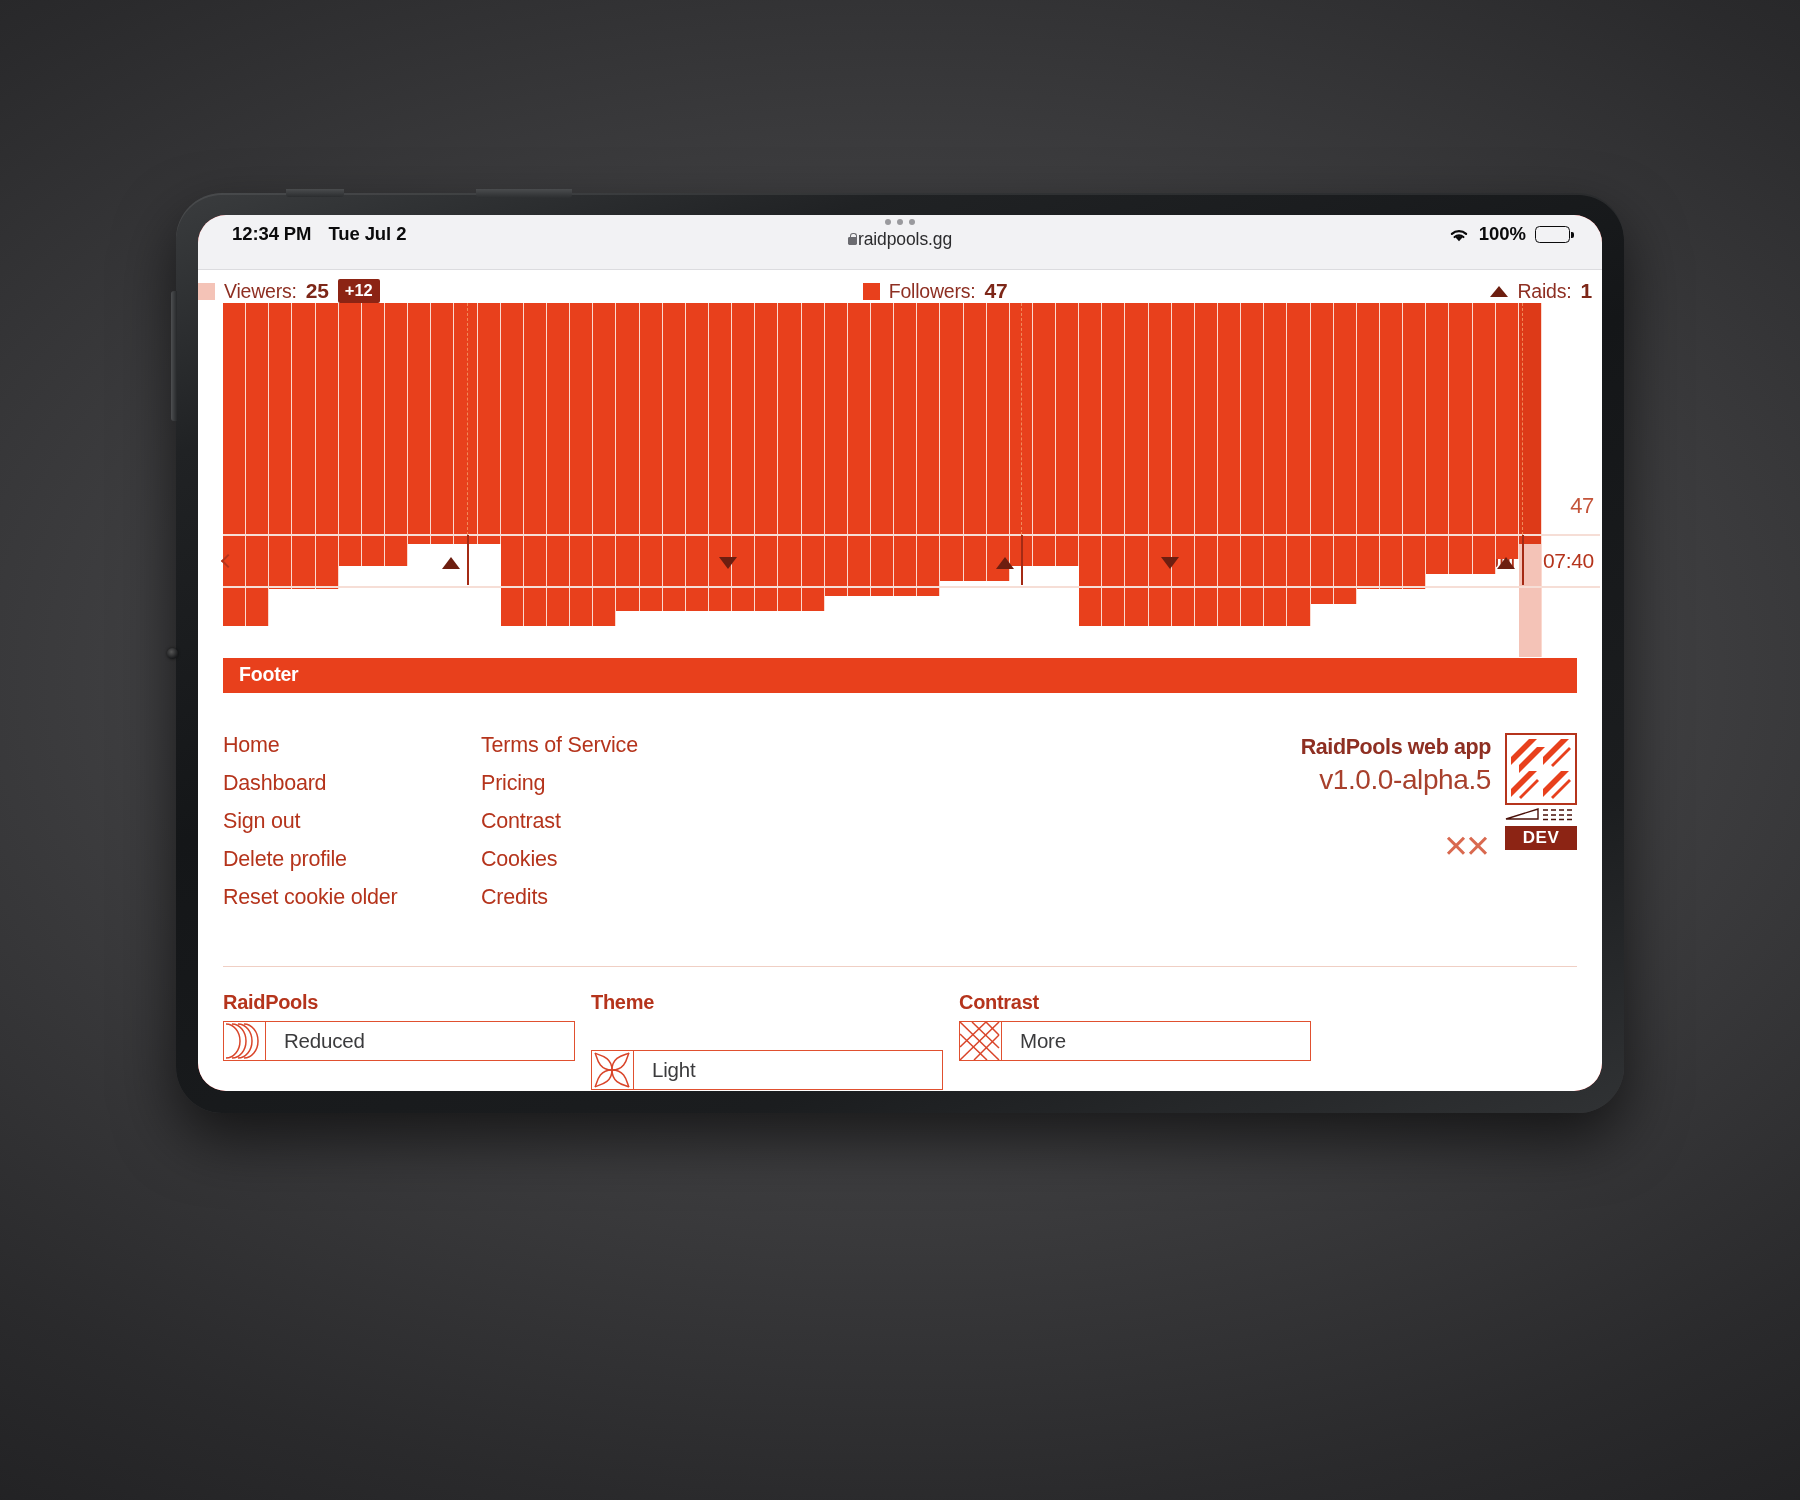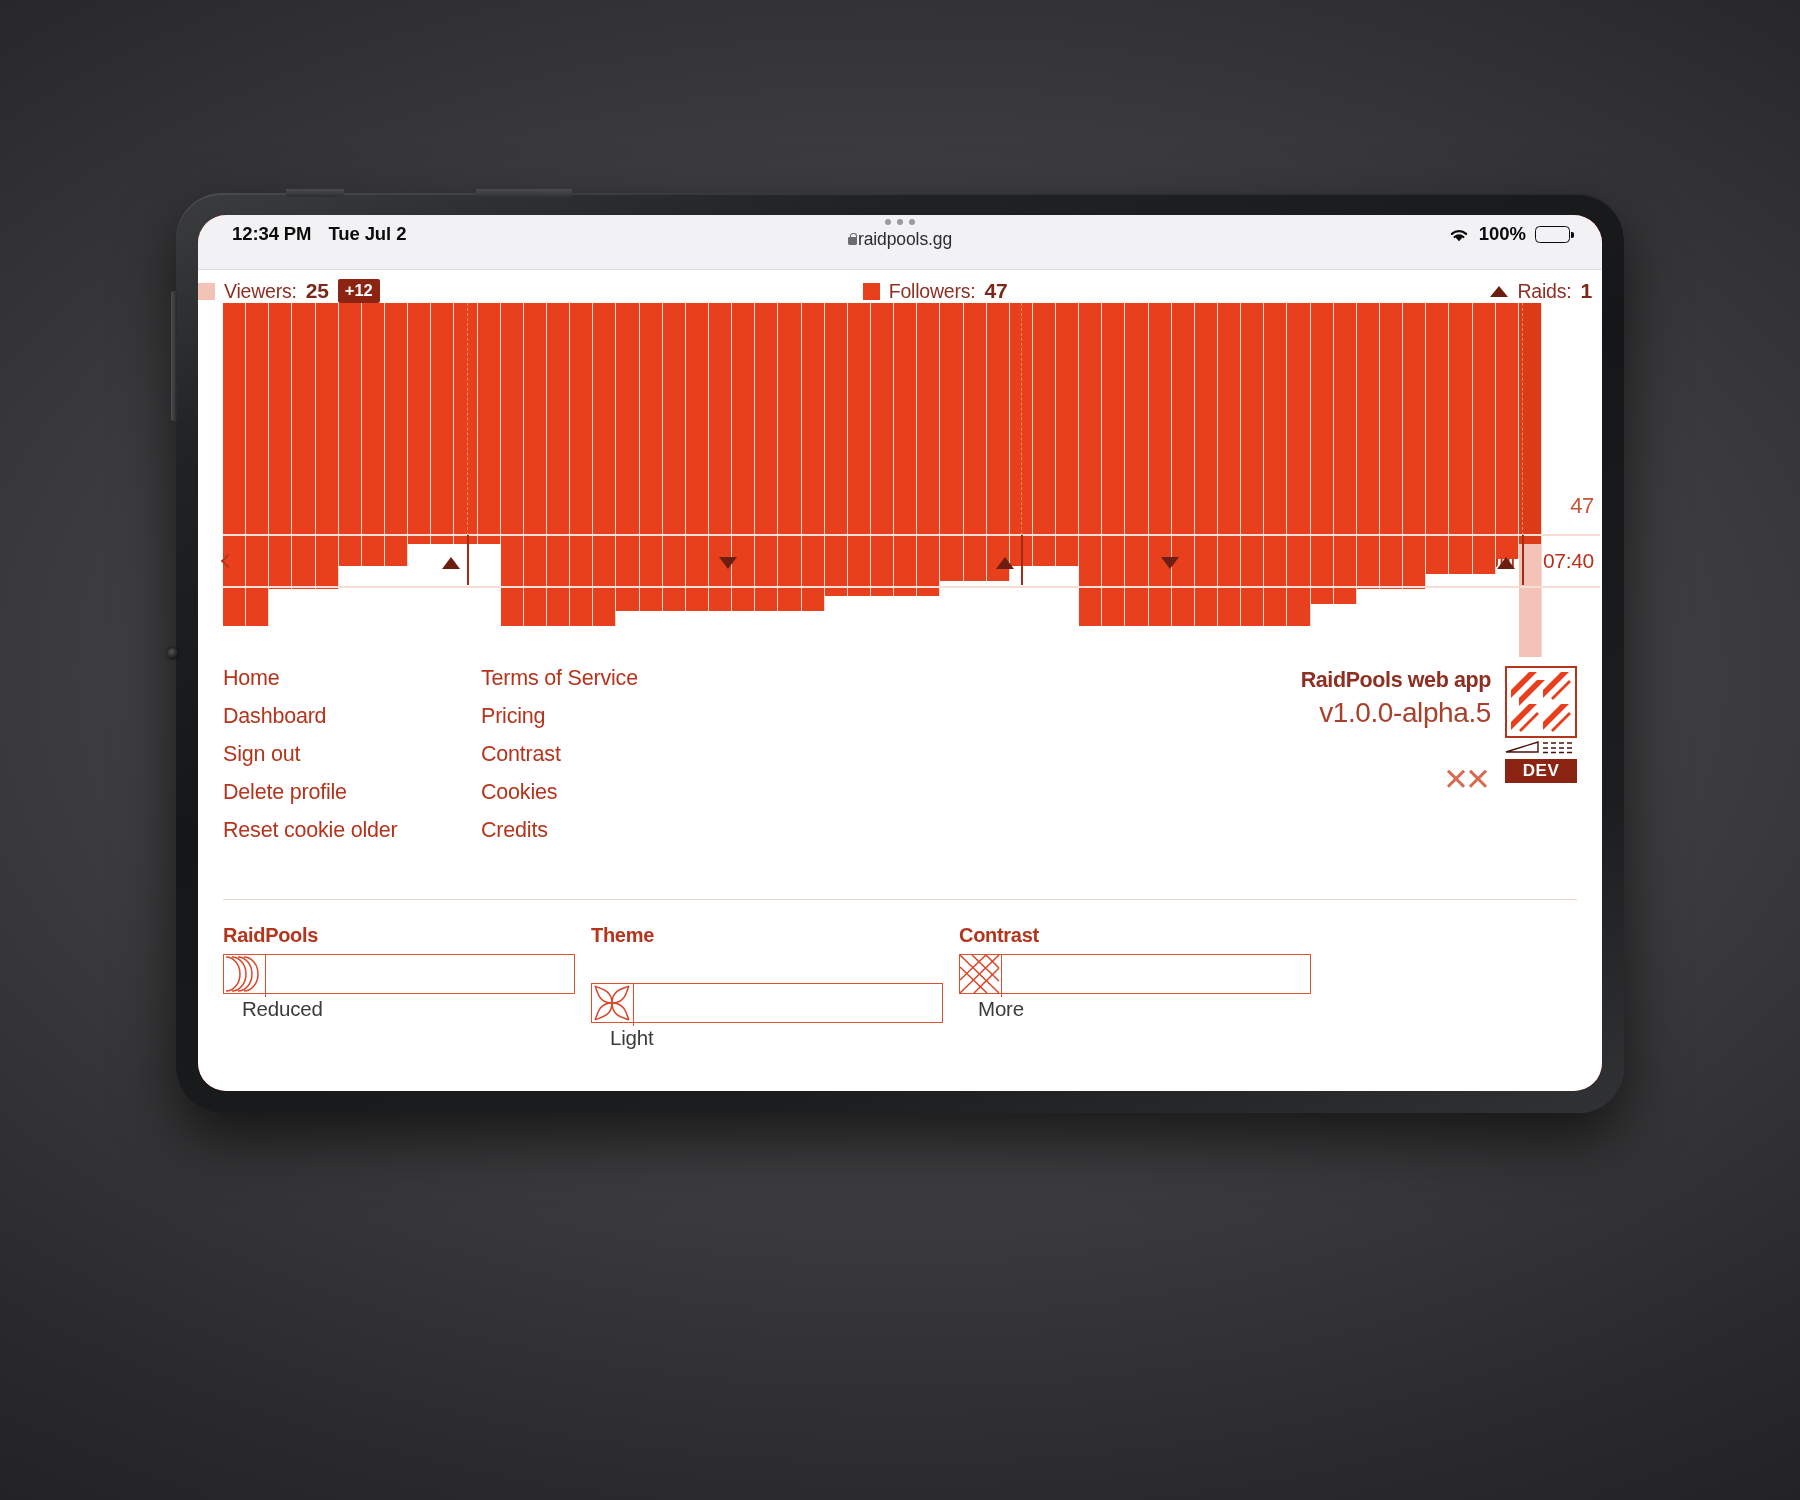--- a/index.html
+++ b/index.html
@@ -255,21 +255,21 @@
   #footer-bar {
     background: #e8401c;
     color: #fff;
     font-weight: 700;
     font-size: 19.5px;
     padding: 5px 16px 7px;
     letter-spacing: -0.2px;
   }
   #footer-body {
     display: flex;
-    padding-top: 8px;
+    padding-top: 40px;
     position: relative;
     justify-content: space-between;
   }
   .fcol { width: 258px; display: flex; flex-direction: column; gap: 13px; }
   .flink {
     font-size: 21.5px; color: #b5341c; letter-spacing: -0.2px;
     cursor: pointer; width: fit-content;
   }
   #brand-block {
     margin-left: auto;
@@ -317,21 +317,20 @@
   .setting { }
   .setting-label {
     font-size: 20px; font-weight: 700; color: #b5341c;
     letter-spacing: -0.3px; margin-bottom: 7px;
   }
   .setting-ctl {
     display: flex; align-items: stretch;
     border: 1.6px solid #e0502f;
     height: 40px;
     cursor: pointer;
-    flex-direction: column;
   }
   .setting-icon {
     width: 42px; border-right: 1.6px solid #e0502f;
     position: relative; overflow: hidden; flex: 0 0 auto;
   }
   .setting-value {
     display: flex; align-items: center;
     padding: 0 0 0 18px;
     font-size: 20.5px; color: #3b3b3d; letter-spacing: -0.2px;
   }
@@ -609,20 +608,21 @@
           <div id="chart-nav">
             <div id="older-btn">
               <span class="chev-left"></span>
               <span>older</span>
             </div>
             <div id="chart-date">11 Jul at 07:40</div>
           </div>
         </div>
 
         <div id="footer-wrap">
+          <div id="footer-bar">Footer</div>
 
           <div id="footer-body">
             <div class="fcol" id="fcol1">
                 <div class="flink">Home</div>
                 <div class="flink">Dashboard</div>
                 <div class="flink">Sign out</div>
                 <div class="flink">Delete profile</div>
                 <div class="flink">Reset cookie older</div>
               </div>
             <div class="fcol" id="fcol2">

